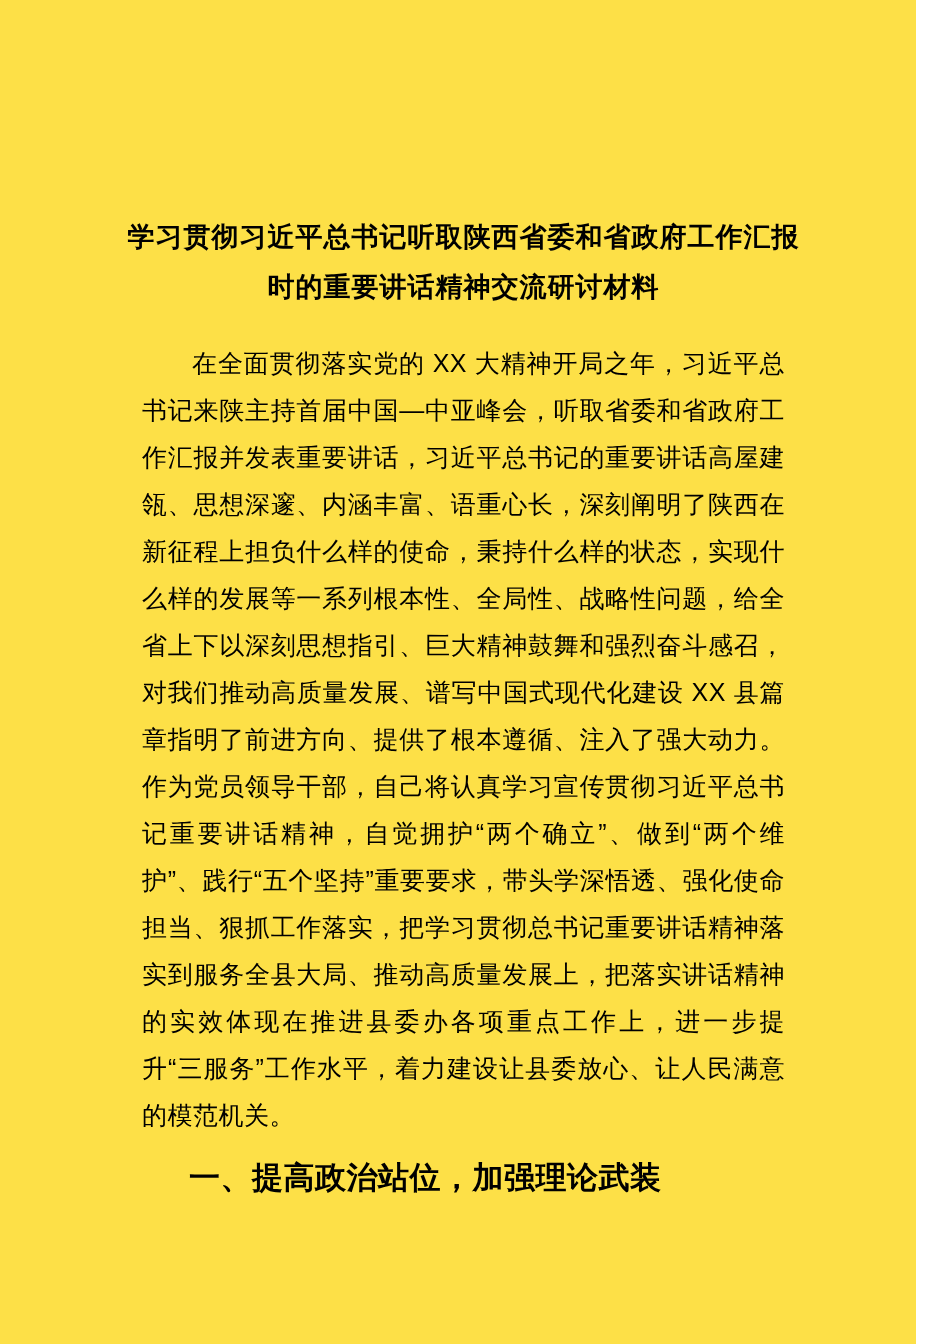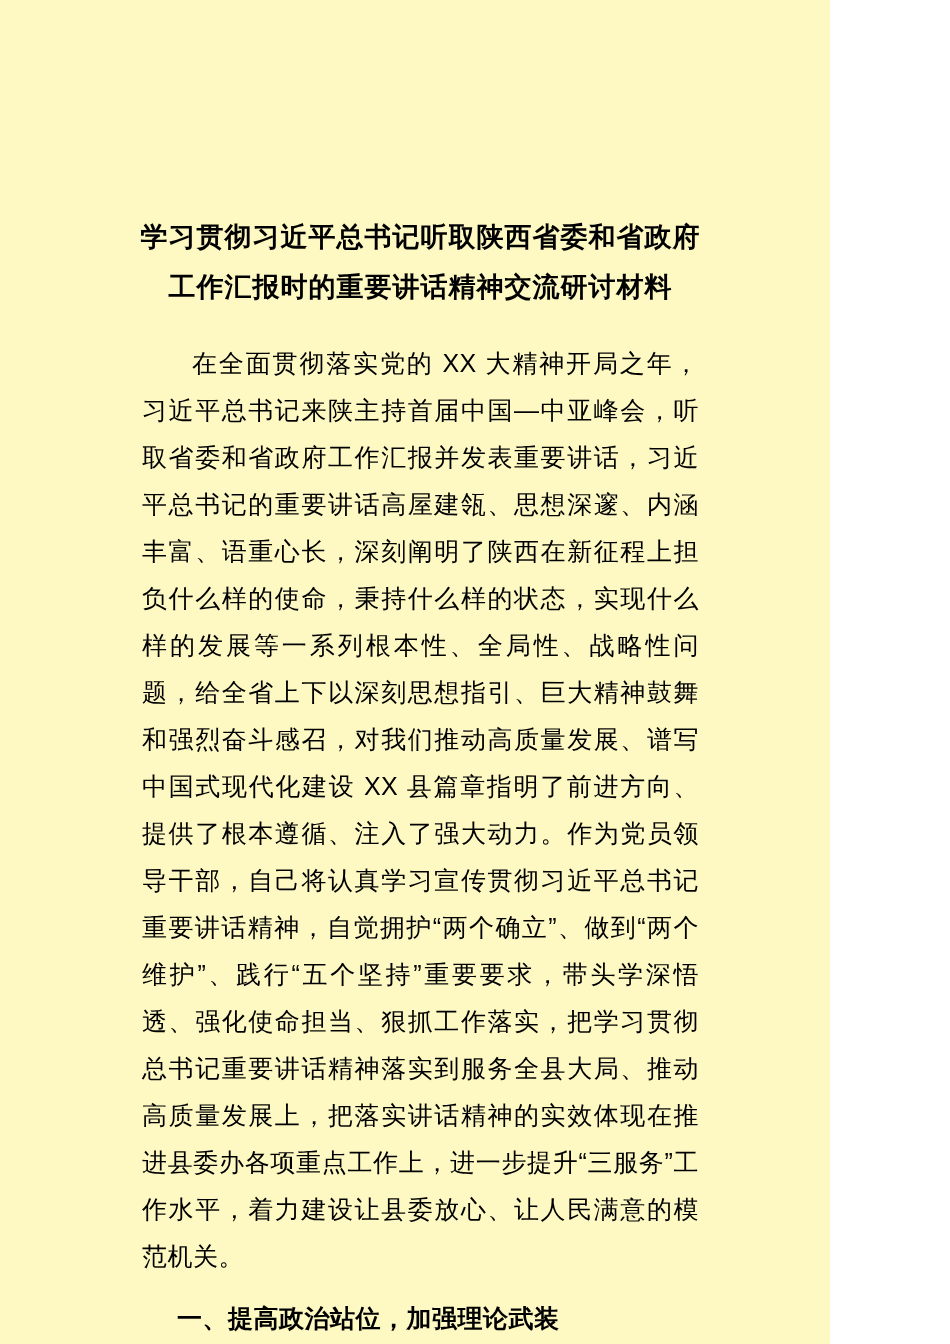--- a/index.html
+++ b/index.html
@@ -2,23 +2,23 @@
 <html><head>
 <meta charset="utf-8">
 <style>
   html, body {
     margin: 0;
     padding: 0;
     background: #ffffff;
   }
   .page {
     position: relative;
-    width: 830px;
+    width: 916px;
     height: 1344px;
-    background: #fef9c3;
+    background: #fde047;
     box-sizing: border-box;
     padding: 212px 116px 0 127px;
     font-family: "Liberation Sans", sans-serif;
     color: #000000;
     overflow: hidden;
   }
   .doc-title {
     margin: 0 0 28px 0;
     font-size: 27px;
     font-weight: 700;
@@ -31,21 +31,21 @@
     font-size: 25px;
     font-weight: 400;
     line-height: 47px;
     text-align: justify;
     text-justify: inter-ideograph;
     text-indent: 2em;
     letter-spacing: 0.5px;
   }
   .section-heading {
     margin: 0;
-    font-size: 25px;
+    font-size: 31px;
     font-weight: 700;
     line-height: 47px;
     text-indent: 2em;
     letter-spacing: 0.5px;
   }
 </style>
 </head>
 <body>
 
 <div class="page">

